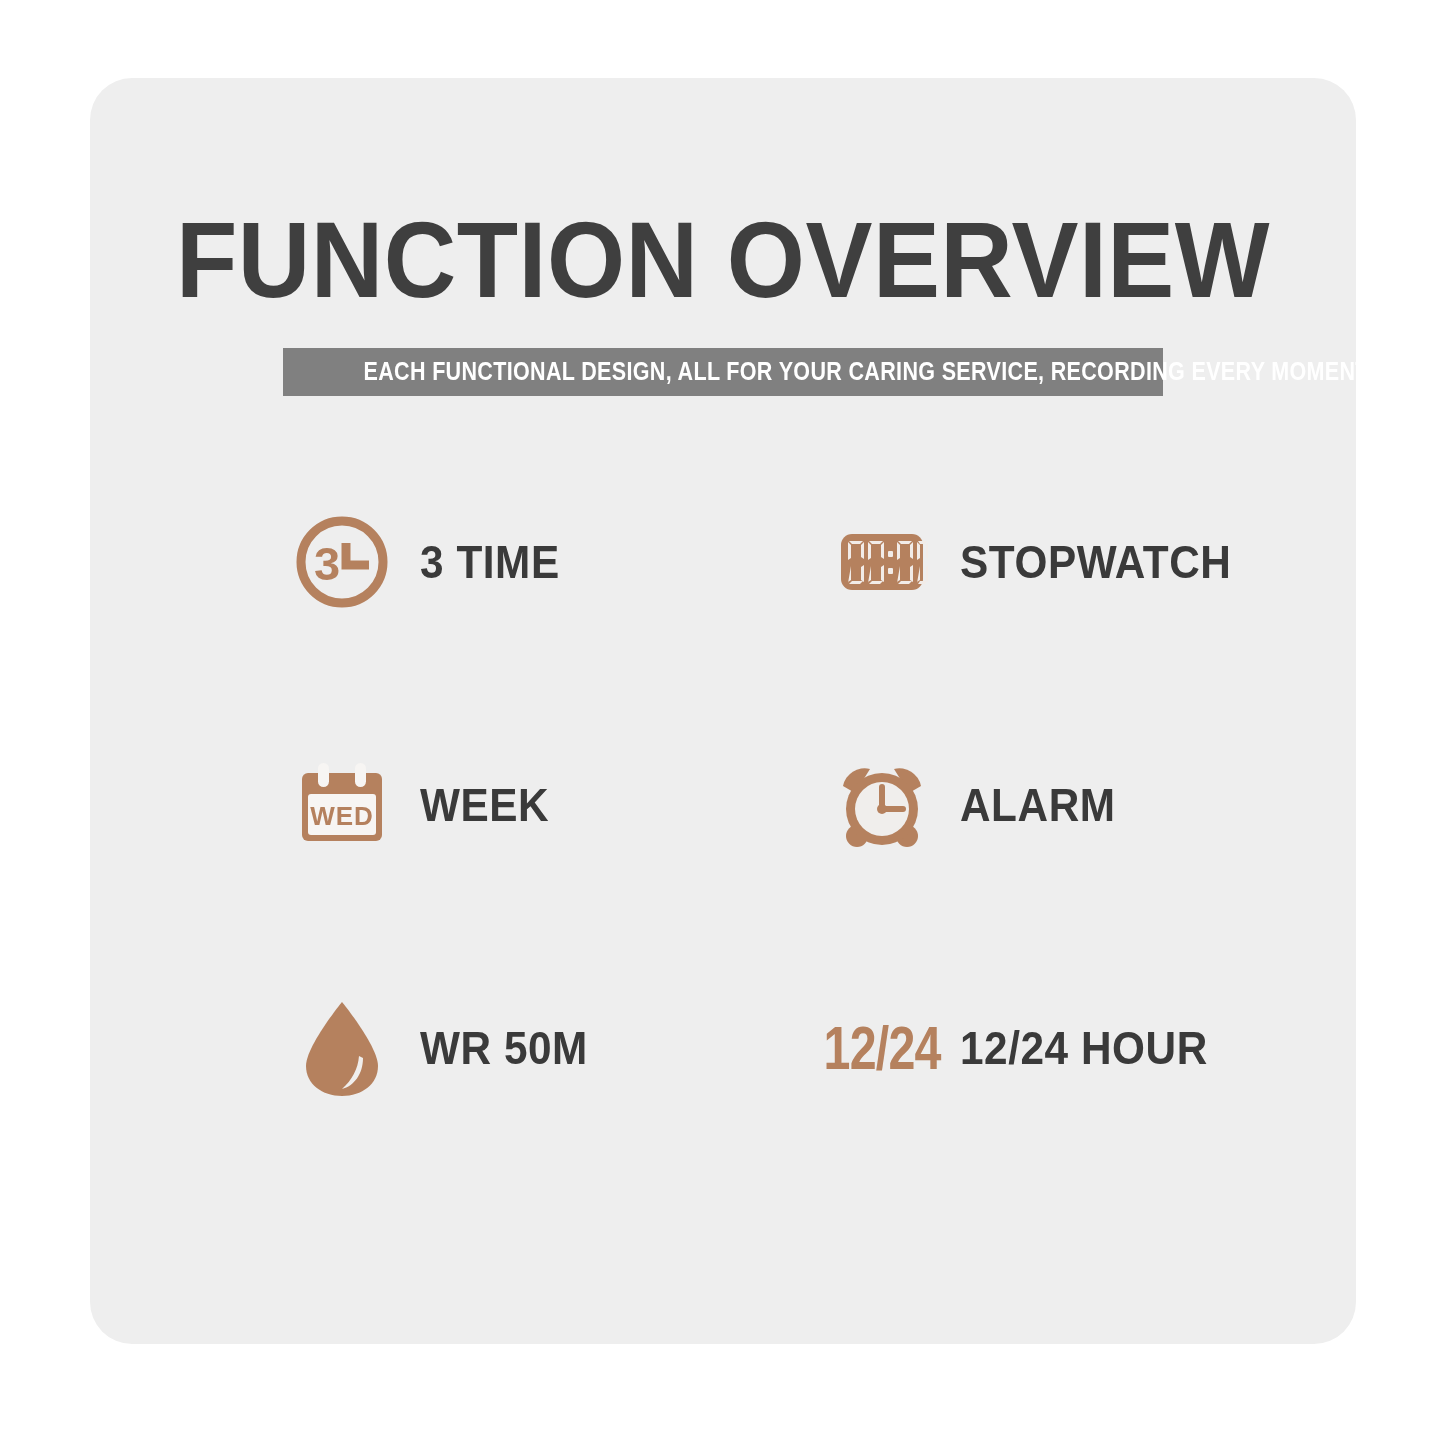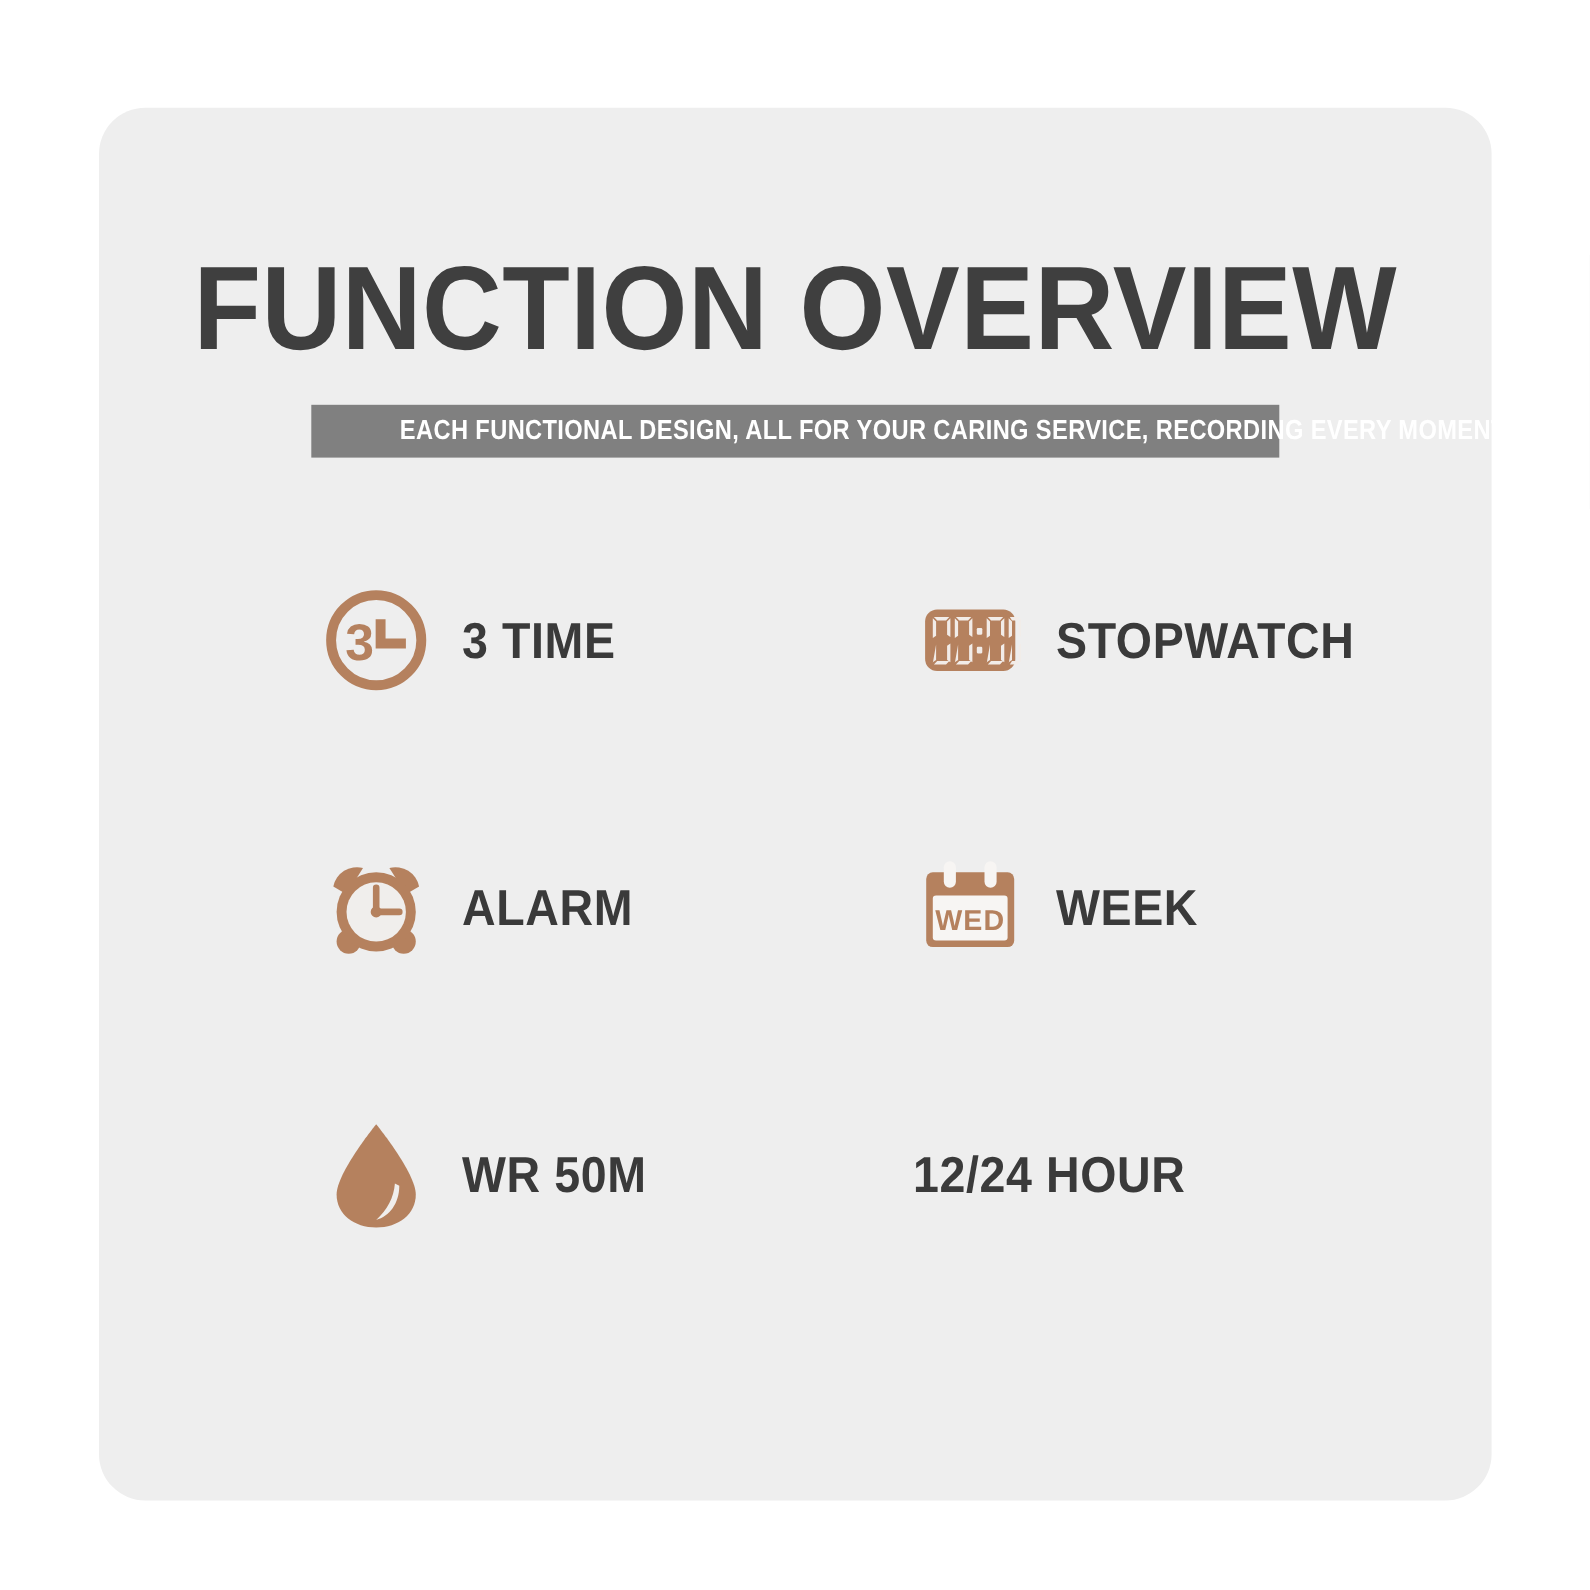--- a/index.html
+++ b/index.html
@@ -16,21 +16,21 @@
   #root {
     position: relative;
     width: 1445px;
     height: 1445px;
     background: #ffffff;
   }
 
   .card {
     position: absolute;
     left: 90px;
-    top: 98px;
+    top: 78px;
     width: 1266px;
     height: 1266px;
     background: #eeeeee;
     border-radius: 42px;
   }
 
   
   .header {
     position: absolute;
     left: 0;
@@ -185,57 +185,60 @@
               <polygon points="88,74 95,74 97,71 90,71"></polygon>
             </g>
           </svg>
         </span>
         <span class="feature-label">STOPWATCH</span>
       </div>
 
       <div class="feature">
         <span class="feature-icon">
           <svg width="104" height="104" viewBox="0 0 104 104">
+            <rect x="12" y="20" width="80" height="68" rx="6" ry="6" fill="#b5815e"></rect>
+            <rect x="18" y="41" width="68" height="41" rx="3" ry="3" fill="#f7f5f3"></rect>
+            <rect x="28" y="10" width="11" height="24" rx="5.5" ry="5.5" fill="#f7f5f3"></rect>
+            <rect x="65" y="10" width="11" height="24" rx="5.5" ry="5.5" fill="#f7f5f3"></rect>
+            <text x="52" y="72" font-family="Liberation Sans, sans-serif" font-size="26" font-weight="bold" fill="#b5815e" text-anchor="middle" letter-spacing="1">WED</text>
+          </svg>
+        </span>
+        <span class="feature-label">WEEK</span>
+      </div>
+
+      <div class="feature">
+        <span class="feature-icon">
+          <svg width="104" height="104" viewBox="0 0 104 104">
             <path d="M13 33 A22 22 0 0 1 40 16 L25 40 Z" fill="#b5815e"></path>
             <path d="M91 33 A22 22 0 0 0 64 16 L79 40 Z" fill="#b5815e"></path>
             <circle cx="27" cy="83" r="11" fill="#b5815e"></circle>
             <circle cx="77" cy="83" r="11" fill="#b5815e"></circle>
             <circle cx="52" cy="56" r="36" fill="#b5815e"></circle>
             <circle cx="52" cy="56" r="27" fill="#f0eeec"></circle>
             <path d="M52 34 L52 56 L73 56" fill="none" stroke="#b5815e" stroke-width="6" stroke-linecap="round"></path>
             <circle cx="52" cy="56" r="5" fill="#b5815e"></circle>
           </svg>
         </span>
         <span class="feature-label">ALARM</span>
       </div>
 
-      <div class="feature">
-        <span class="feature-icon">
-          <svg width="104" height="104" viewBox="0 0 104 104">
-            <rect x="12" y="20" width="80" height="68" rx="6" ry="6" fill="#b5815e"></rect>
-            <rect x="18" y="41" width="68" height="41" rx="3" ry="3" fill="#f7f5f3"></rect>
-            <rect x="28" y="10" width="11" height="24" rx="5.5" ry="5.5" fill="#f7f5f3"></rect>
-            <rect x="65" y="10" width="11" height="24" rx="5.5" ry="5.5" fill="#f7f5f3"></rect>
-            <text x="52" y="72" font-family="Liberation Sans, sans-serif" font-size="26" font-weight="bold" fill="#b5815e" text-anchor="middle" letter-spacing="1">WED</text>
-          </svg>
-        </span>
-        <span class="feature-label">WEEK</span>
-      </div>
-
 
 
       <div class="feature">
         <span class="feature-icon">
           <svg width="104" height="104" viewBox="0 0 104 104">
             <path d="M52 6 C52 6 16 50 16 70 C16 88 32 100 52 100 C72 100 88 88 88 70 C88 50 52 6 52 6 Z" fill="#b5815e"></path>
             <path d="M73 62 C73 78 64 90 52 93 C62 84 68 73 69 60 Z" fill="#f0eeec"></path>
           </svg>
         </span>
         <span class="feature-label">WR 50M</span>
       </div>
 
       <div class="feature">
+        <span class="feature-icon">
+          <span class="glyph-1224">12/24</span>
+        </span>
         <span class="feature-label">12/24 HOUR</span>
       </div>
 
     </div>
   </div>
 </div>
 
 </body></html>

